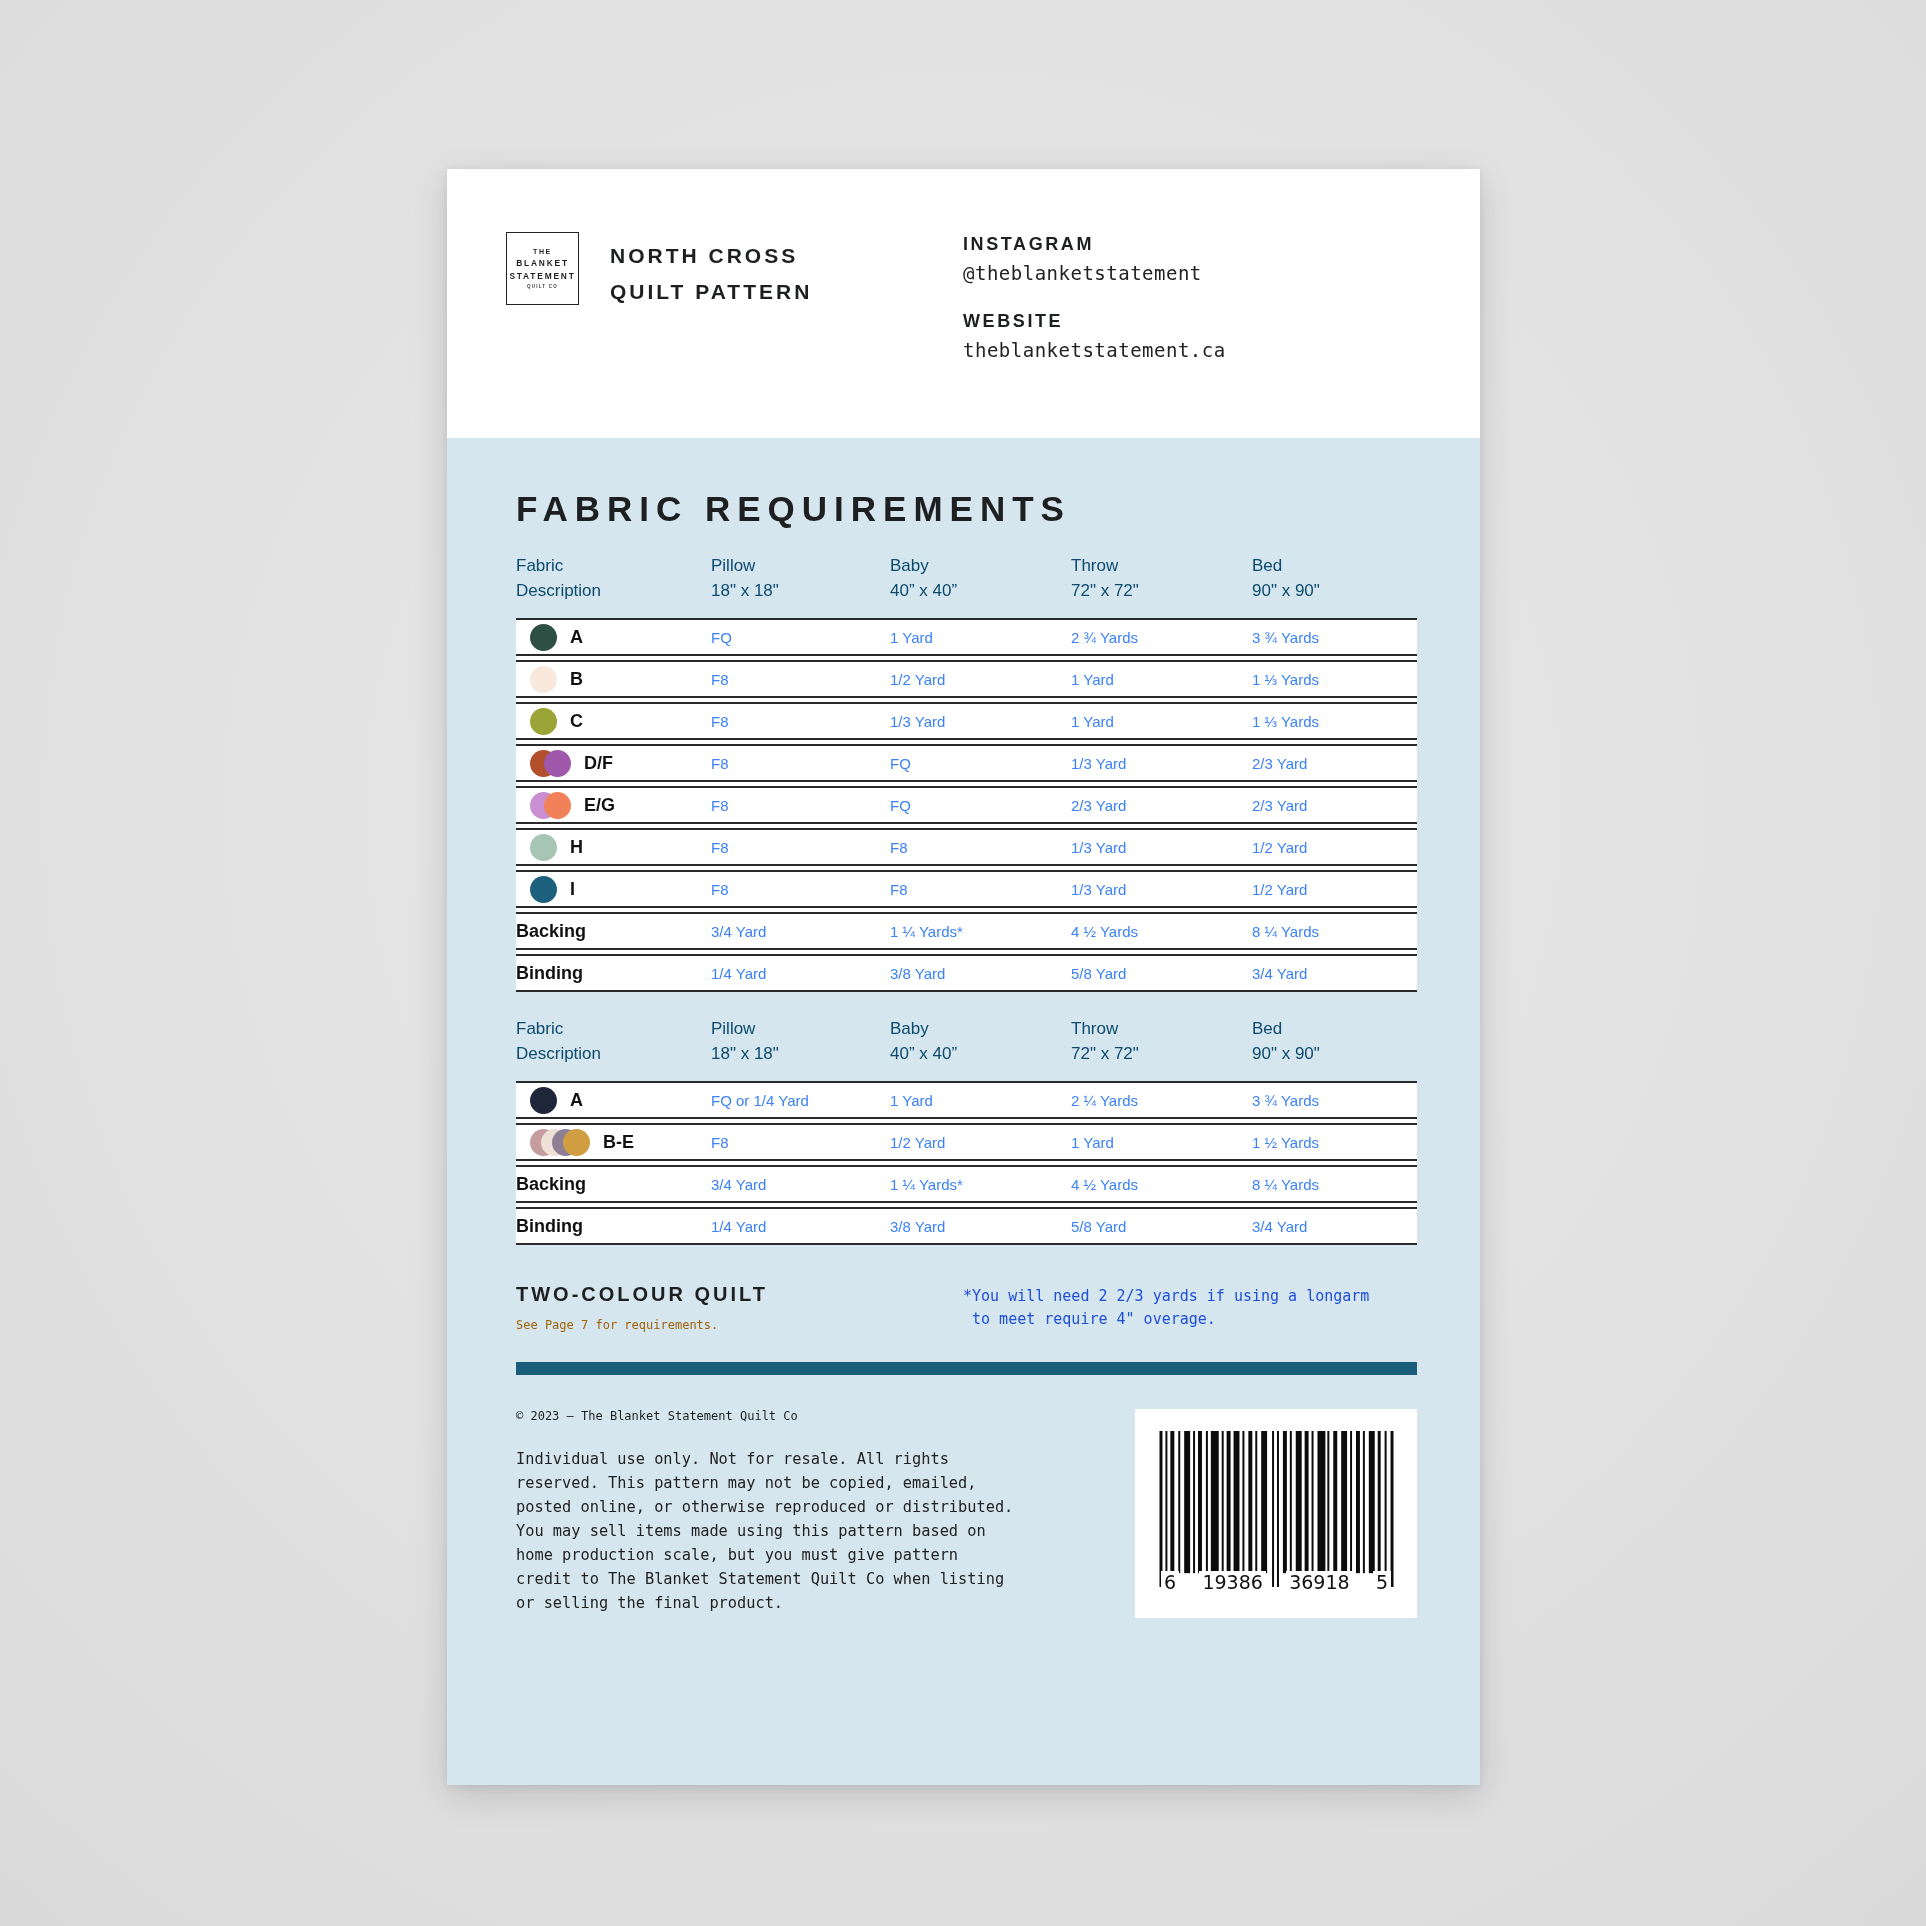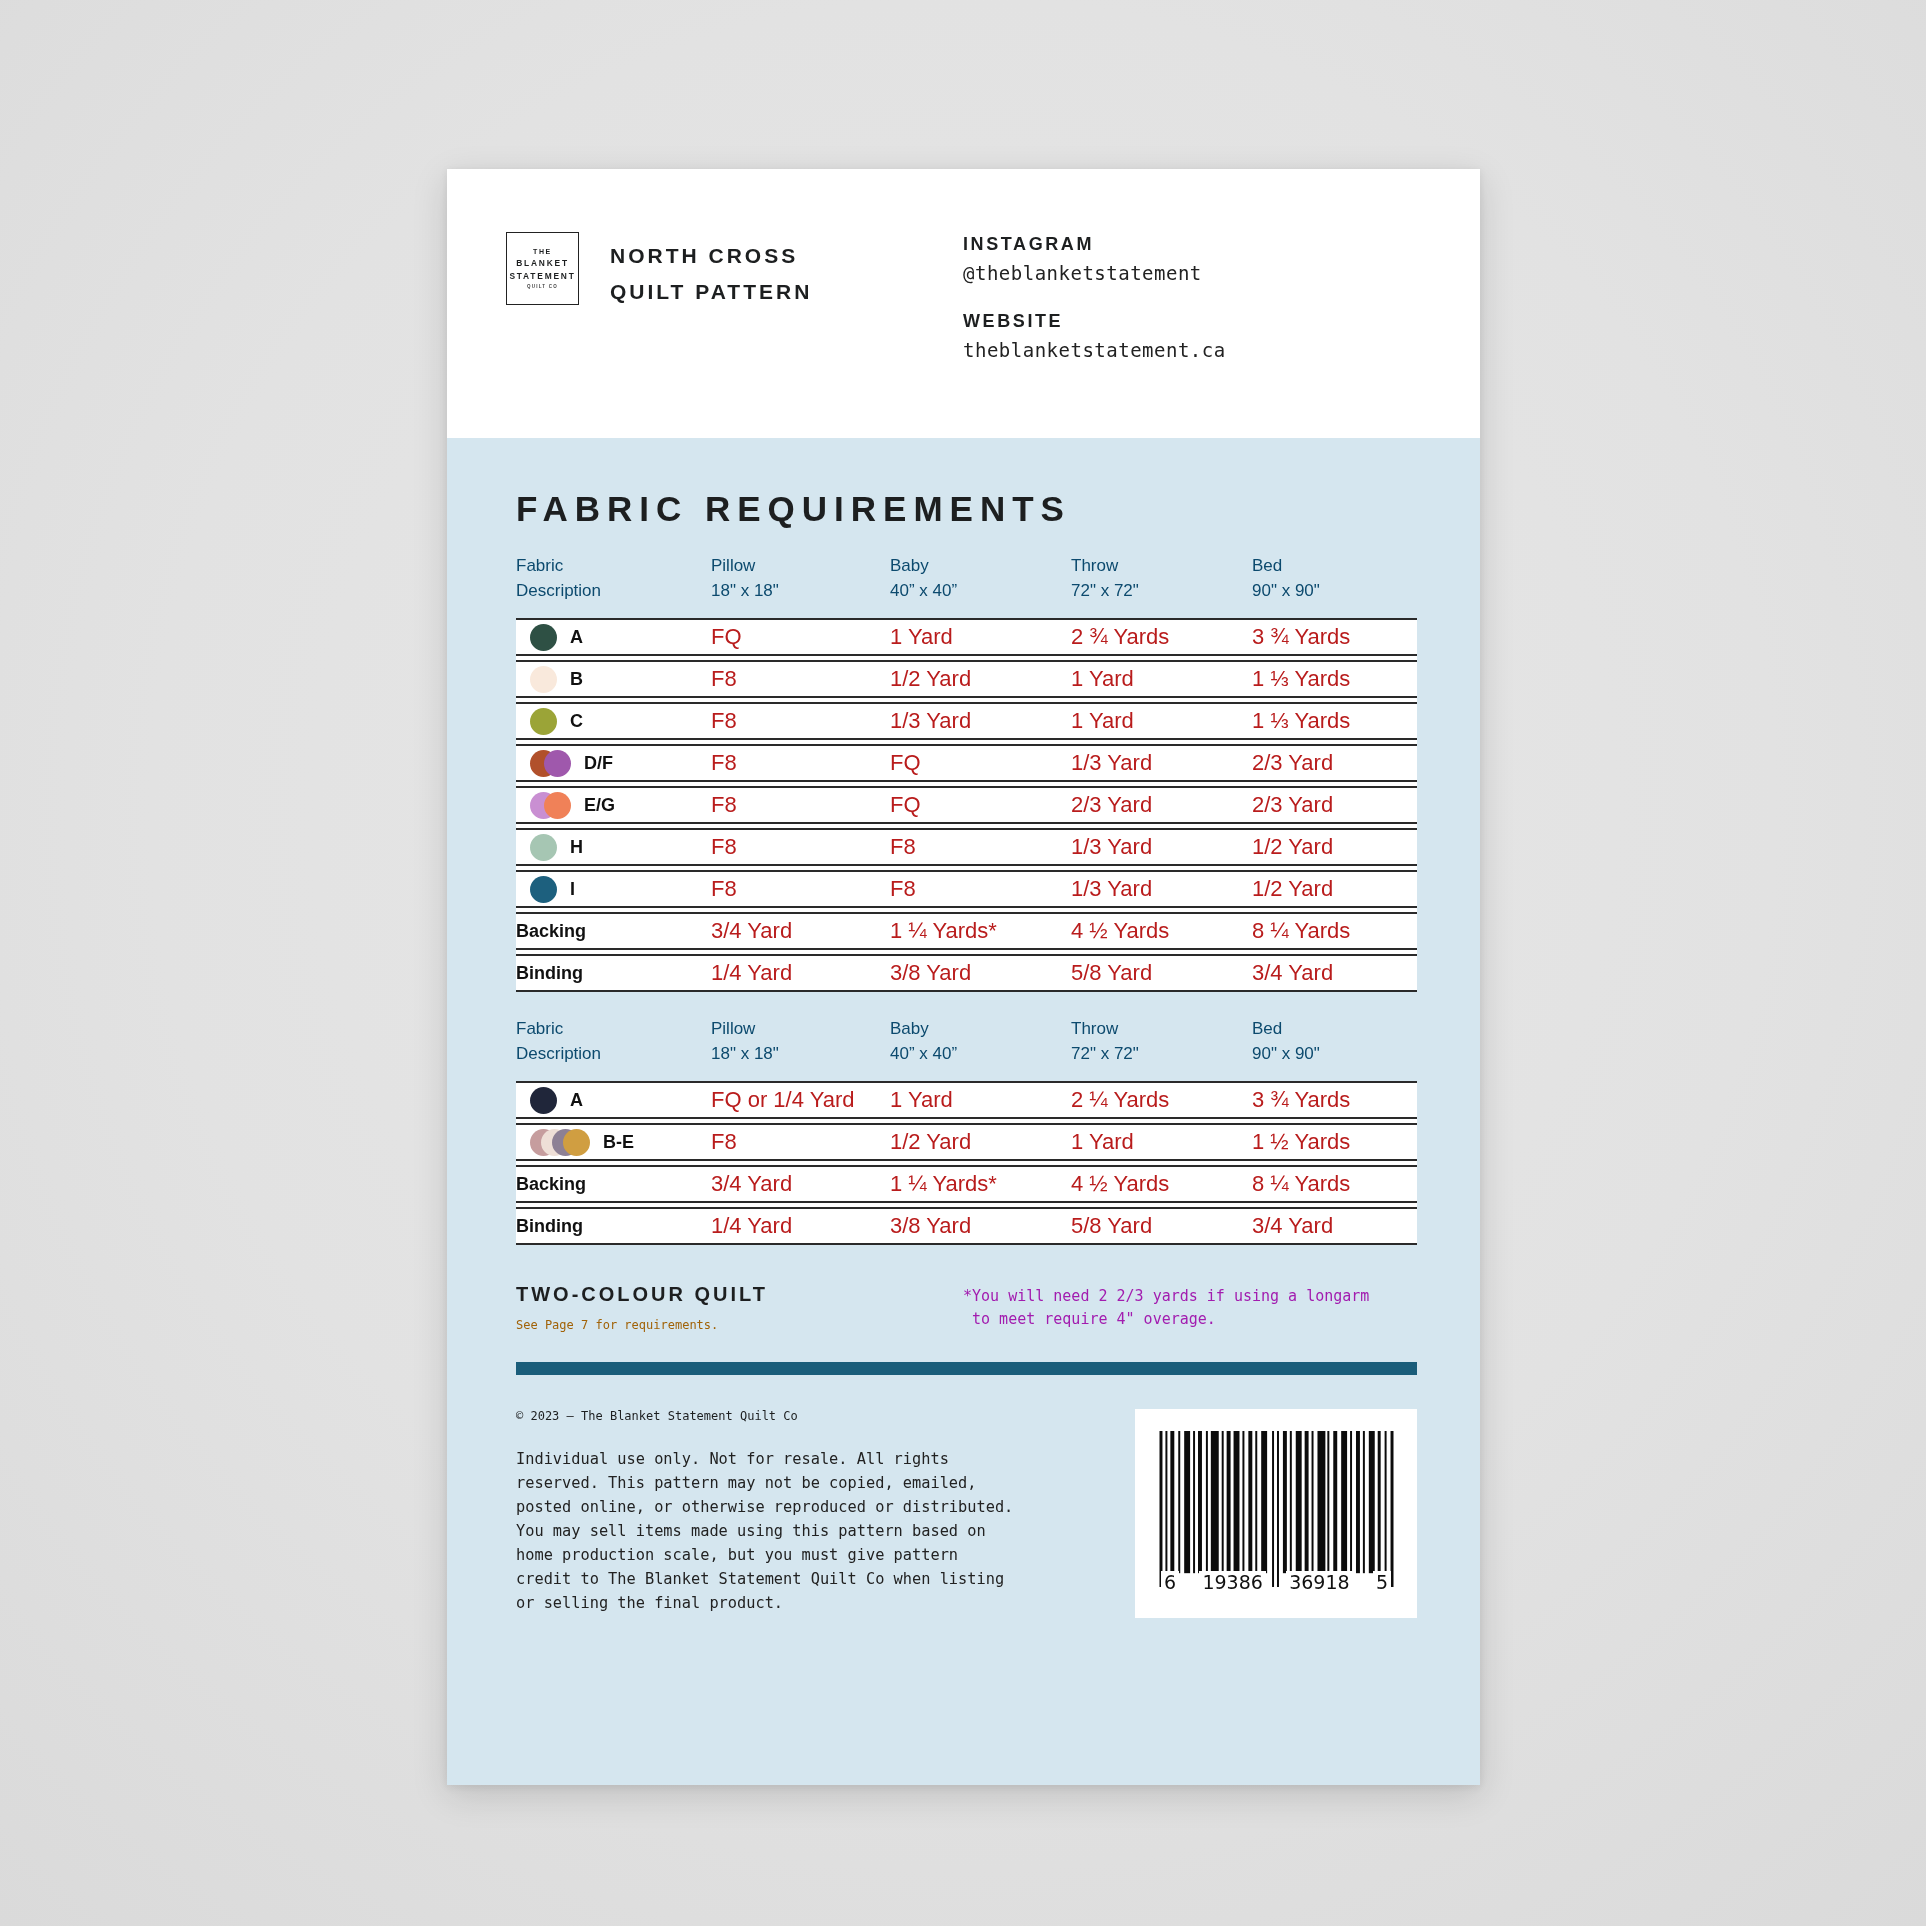--- a/index.html
+++ b/index.html
@@ -61,39 +61,39 @@
   .c4{width:181px;}
   .c5{flex:1;}
   .tbody{background:#ffffff;}
   .trow{
     display:flex;align-items:center;
     background:#ffffff;
     border-top:2px solid #2a2a2a;border-bottom:2px solid #2a2a2a;
     height:34px;margin-bottom:4px;
   }
   .trow:last-child{margin-bottom:0;}
-  .cell{font-size:22px;color:#b91c1c;}
+  .cell{font-size:15px;color:#3b82f6;}
   .c1{display:flex;align-items:center;}
   .rlab{font-size:18px;font-weight:bold;color:#111;}
   .dots{display:inline-flex;margin-left:14px;margin-right:13px;}
   .dot{width:27px;height:27px;border-radius:50%;display:inline-block;position:relative;}
   .dots .dot + .dot{margin-left:-13px;}
   .dots.tight .dot + .dot{margin-left:-16px;}
   
   .bottom-row{display:flex;margin-top:38px;}
   .two-col{width:447px;}
   h2.sub.tc{margin-top:0;}
   .see-page{
     font-family:"DejaVu Sans Mono","Liberation Mono",monospace;
     font-size:12px;margin-top:12px;color:#a16207;
   }
   .footnote{
     flex:1;padding-top:2px;
     font-family:"DejaVu Sans Mono","Liberation Mono",monospace;
-    font-size:15px;line-height:23px;color:#a21caf;white-space:pre;
+    font-size:15px;line-height:23px;color:#1d4ed8;white-space:pre;
   }
   .divider{height:13px;margin-top:30px;}
   
   .footer{display:flex;margin-top:34px;}
   .footer-left{width:554px;}
   .copyright{
     font-family:"DejaVu Sans Mono","Liberation Mono",monospace;
     font-size:12px;color:#1d1f20;
   }
   .legal{

